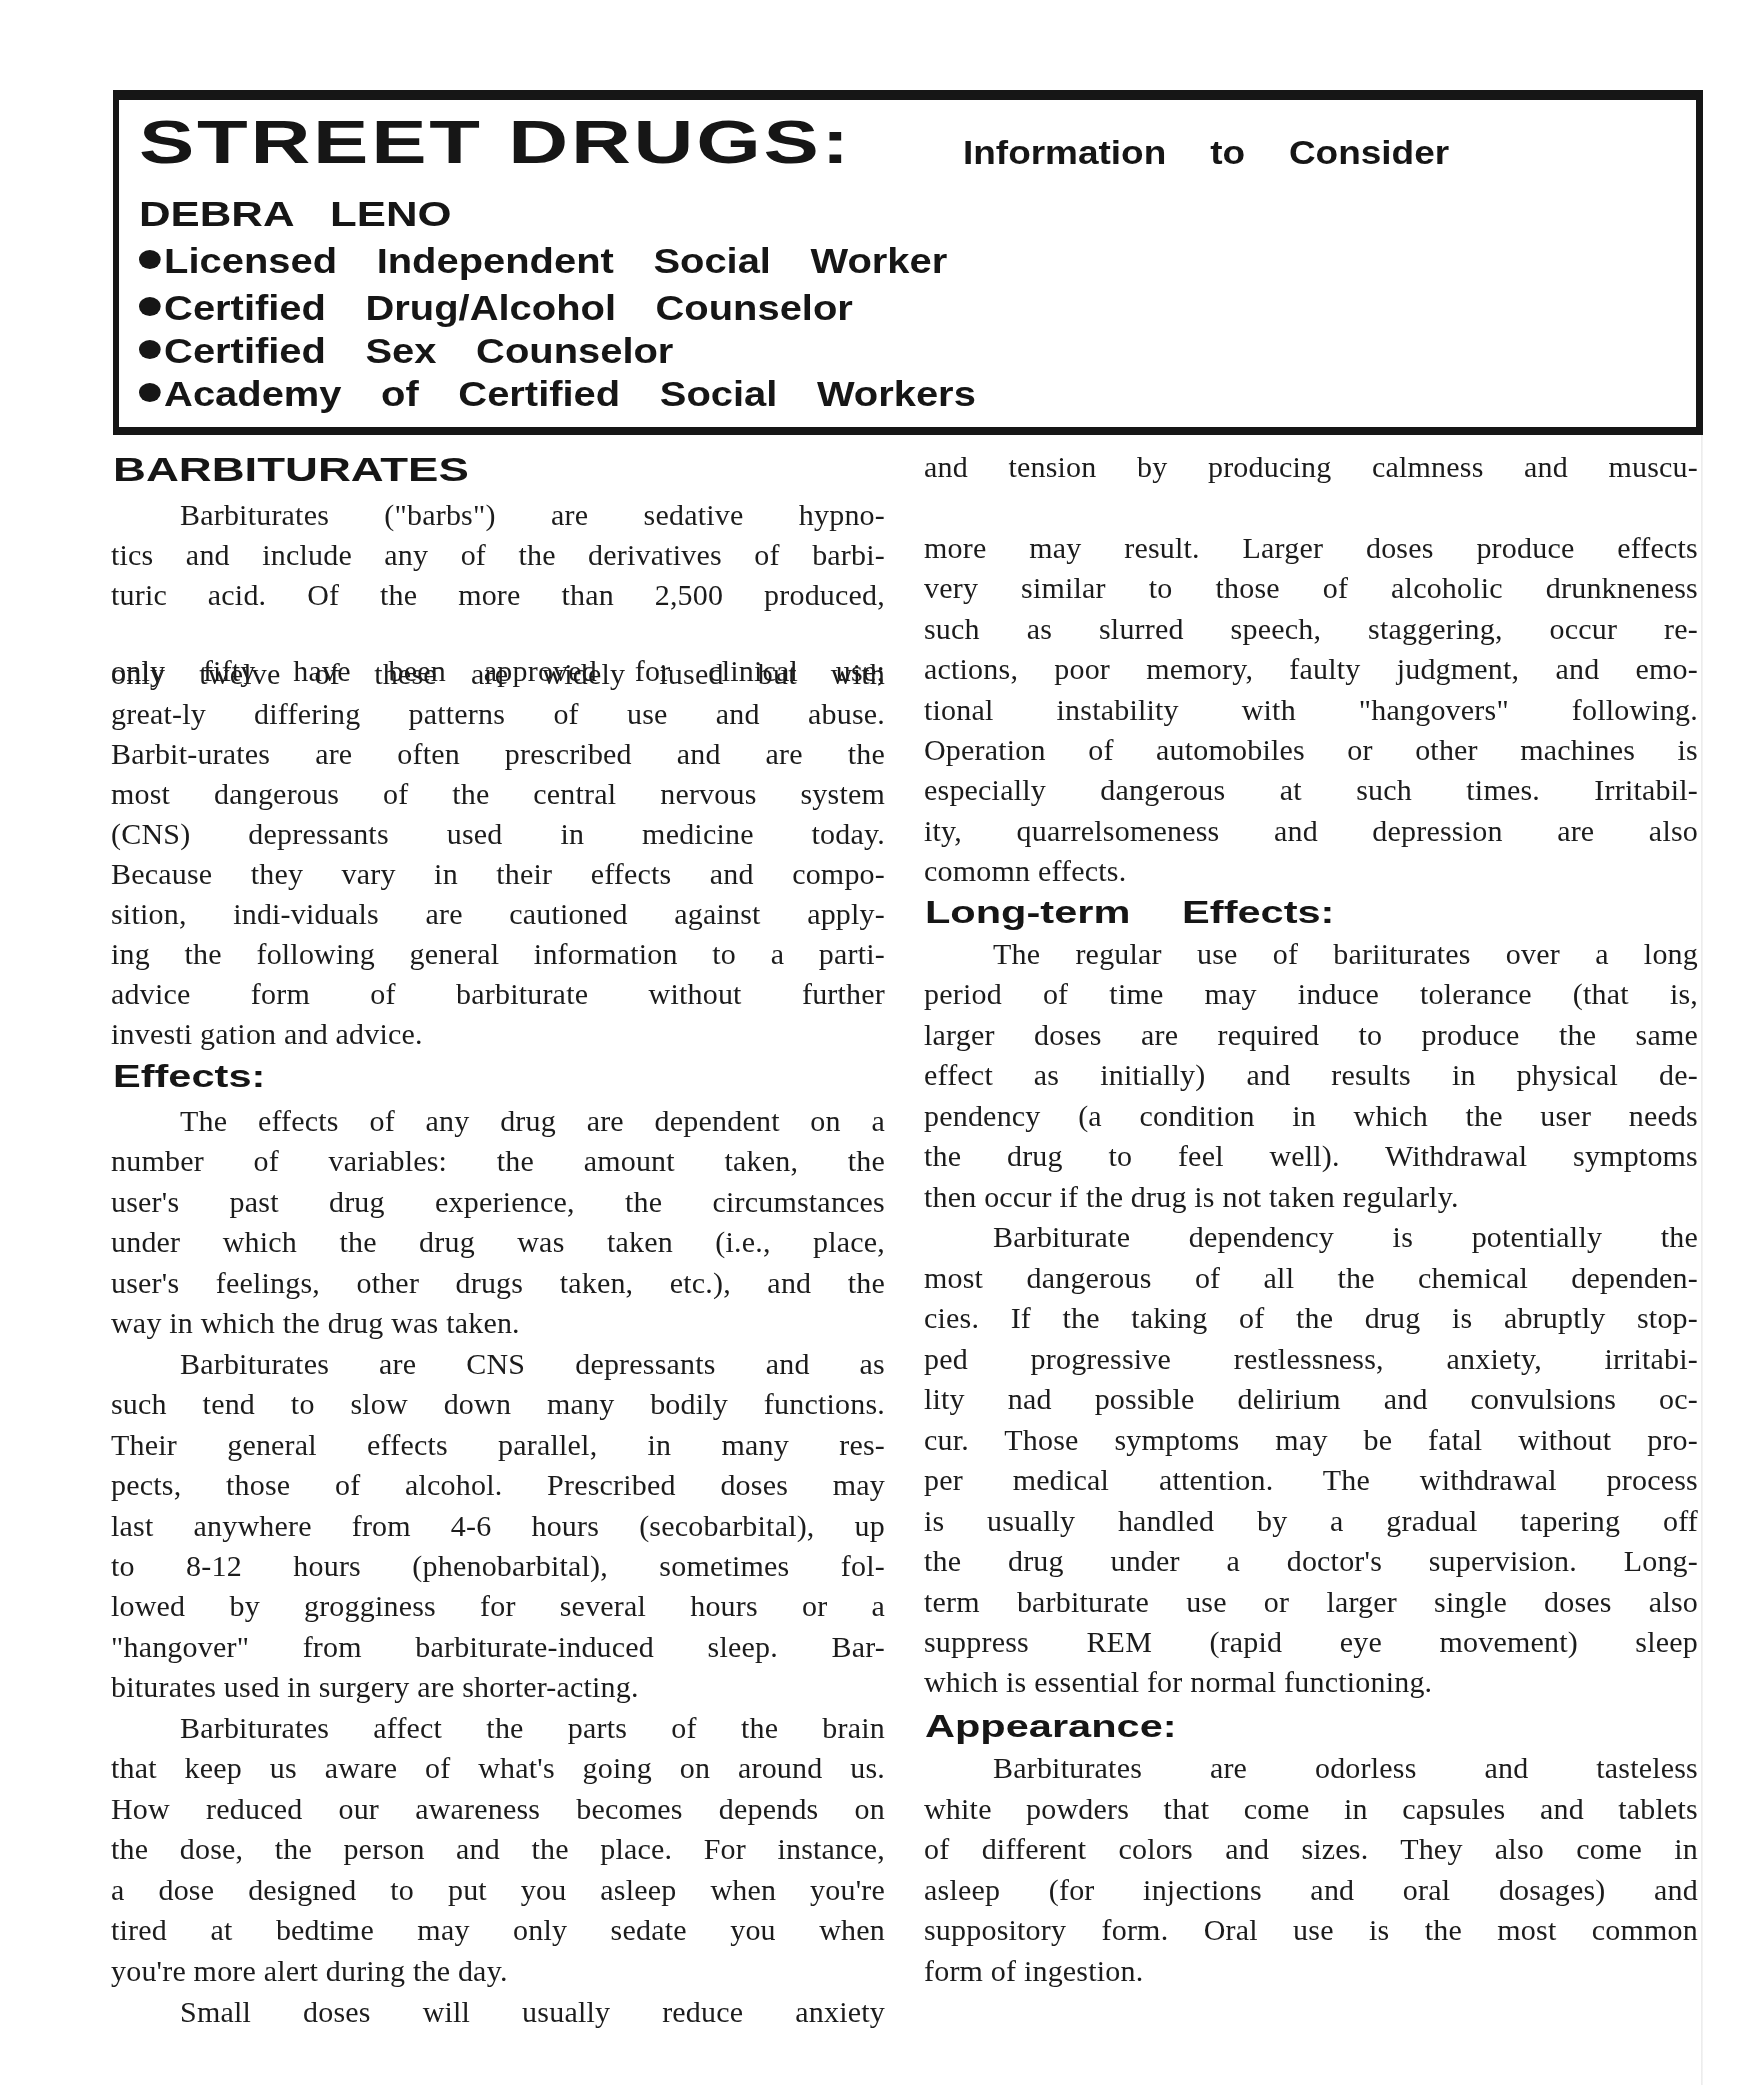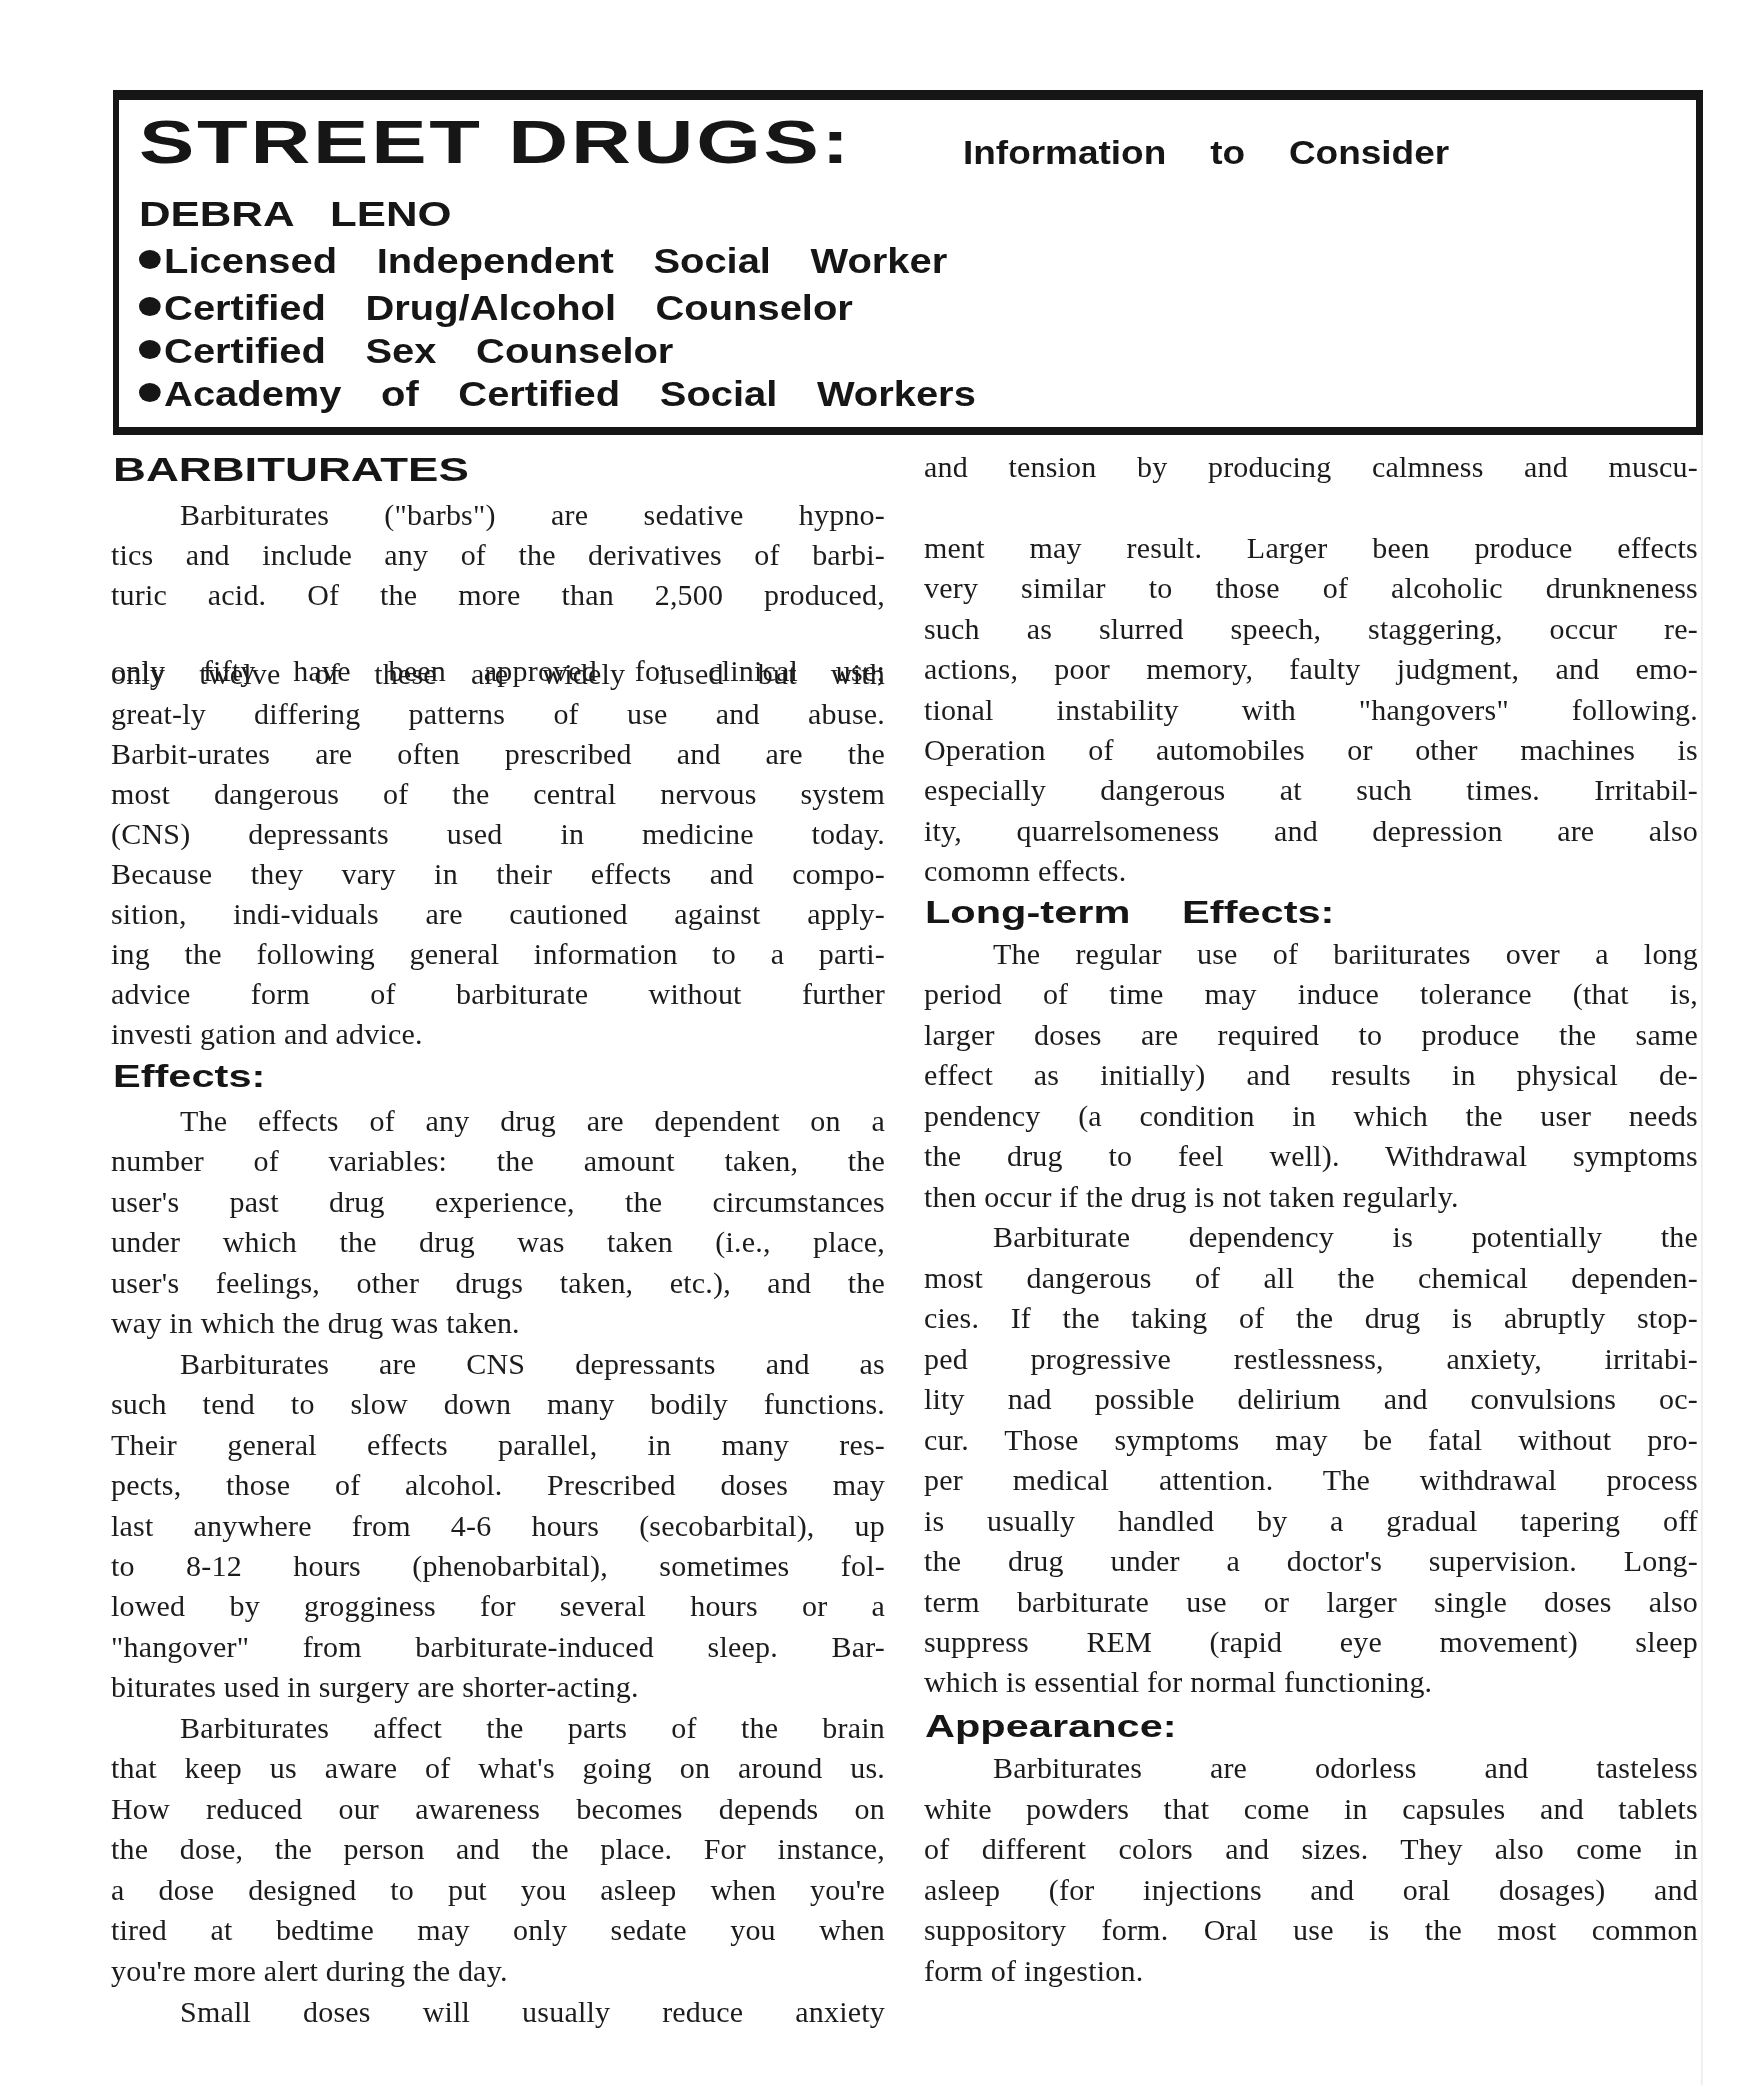--- a/index.html
+++ b/index.html
@@ -92,21 +92,21 @@
   <div class="line" style="top:1794px">How reduced our awareness becomes depends on</div>
   <div class="line" style="top:1834px">the dose, the person and the place. For instance,</div>
   <div class="line" style="top:1875px">a dose designed to put you asleep when you're</div>
   <div class="line" style="top:1915px">tired at bedtime may only sedate you when</div>
   <div class="line last" style="top:1956px">you're more alert during the day.</div>
   <div class="line indent" style="top:1997px">Small doses will usually reduce anxiety</div>
 </div>
 
 <div class="col col-right" style="top:0;height:2097px;">
   <div class="line" style="top:452px">and tension by producing calmness and muscu-</div>
-  <div class="line" style="top:533px">ment may result. Larger been produce effects</div>
+  <div class="line" style="top:533px">more may result. Larger doses produce effects</div>
   <div class="line" style="top:573px">very similar to those of alcoholic drunkneness</div>
   <div class="line" style="top:614px">such as slurred speech, staggering, occur re-</div>
   <div class="line" style="top:654px">actions, poor memory, faulty judgment, and emo-</div>
   <div class="line" style="top:695px">tional instability with "hangovers" following.</div>
   <div class="line" style="top:735px">Operation of automobiles or other machines is</div>
   <div class="line" style="top:775px">especially dangerous at such times. Irritabil-</div>
   <div class="line" style="top:816px">ity, quarrelsomeness and depression are also</div>
   <div class="line last" style="top:856px">comomn effects.</div>
 
   <div class="sec-head" style="left:1px;top:897px;font-size:31px;transform:scaleX(1.34);word-spacing:30px;">Long-term Effects:</div>

